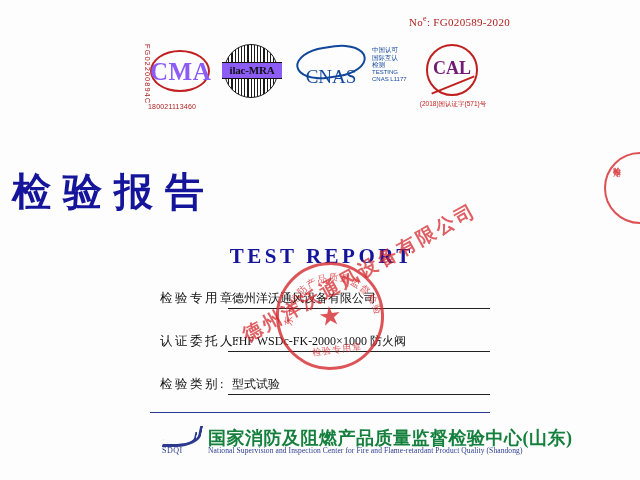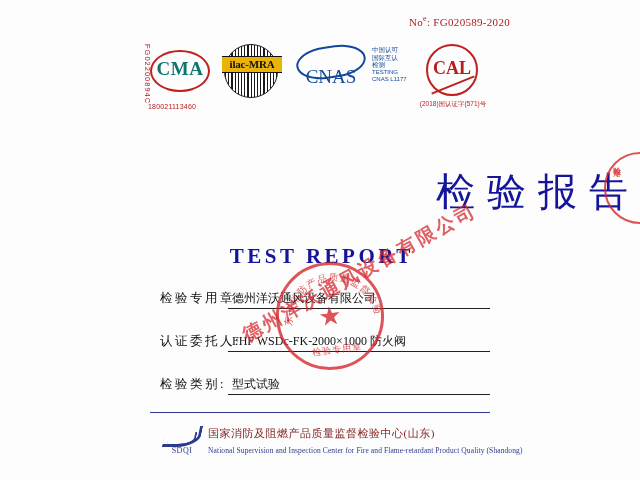--- a/index.html
+++ b/index.html
@@ -84,42 +84,42 @@
     border-radius: 50%;
     box-sizing: border-box;
   }
   .cma-text {
     position: absolute;
     left: 0; top: 14px;
     width: 60px;
     text-align: center;
     font-family: "Liberation Serif", serif;
     font-weight: bold;
-    font-size: 19px;
-    color: #0f766e;
+    font-size: 25px;
+    color: #8b5cf6;
     letter-spacing: 0.5px;
   }
 
   
   .logo-ilac { left: 72px; width: 60px; height: 60px; }
   .ilac-circle {
     position: absolute;
     left: 2px; top: 0px;
     width: 54px; height: 54px;
     border-radius: 50%;
     border: 1.5px solid #1a1a1a;
     box-sizing: border-box;
     background:
       repeating-linear-gradient(90deg, #1a1a1a 0px, #1a1a1a 1.2px, #ffffff 1.2px, #ffffff 3.2px);
   }
   .ilac-band {
     position: absolute;
-    left: 0px; top: 12px;
+    left: 0px; top: 18px;
     width: 60px; height: 15px;
-    background: #eab308;
+    background: #8b5cf6;
     border-top: 1px solid #111;
     border-bottom: 1px solid #111;
     text-align: center;
     font-family: "Liberation Serif", serif;
     font-weight: bold;
     font-size: 11px;
     line-height: 15px;
     color: #111;
     letter-spacing: -0.2px;
   }
@@ -170,21 +170,21 @@
     box-sizing: border-box;
   }
   .cal-text {
     position: absolute;
     left: 2px; top: 14px;
     width: 52px;
     text-align: center;
     font-family: "Liberation Serif", serif;
     font-weight: bold;
     font-size: 18px;
-    color: #b91c1c;
+    color: #701a75;
   }
   .cal-diag {
     position: absolute;
     left: 6px; top: 40px;
     width: 46px;
     height: 0;
     border-top: 2px solid #c0201f;
     transform: rotate(-22deg);
   }
   .cal-caption {
@@ -196,23 +196,23 @@
     font-size: 6.5px;
     color: #c0201f;
     white-space: nowrap;
   }
 
   
   .title-cn {
     position: absolute;
     left: 0; top: 165px;
     width: 640px;
-    text-align: right;
-    font-family: "Liberation Serif", serif;
-    font-weight: normal;
+    text-align: left;
+    font-family: "Liberation Serif", serif;
+    font-weight: bold;
     font-size: 39px;
     letter-spacing: 12px;
     color: #14159a;
     text-indent: 12px;
   }
   .title-en {
     position: absolute;
     left: 0; top: 215px;
     width: 640px;
     text-align: center;
@@ -384,34 +384,33 @@
     border-bottom: 2.5px solid #2b3a8f;
     border-right: 2.5px solid #2b3a8f;
     border-radius: 0 0 60% 0;
     transform: skewX(-12deg);
   }
   .sdqi-logo .sdqi-text {
     position: absolute;
     left: 0;
     top: 22px;
     width: 40px;
-    text-align: center;
     font-family: "Liberation Serif", serif;
     font-size: 8px;
     color: #2b3a8f;
     letter-spacing: 0.5px;
   }
   .footer-cn {
     position: absolute;
     left: 208px;
     top: 426px;
     font-family: "Liberation Serif", serif;
-    font-size: 11px;
-    font-weight: normal;
-    color: #7f1d1d;
+    font-size: 18px;
+    font-weight: bold;
+    color: #15803d;
     letter-spacing: 0.5px;
     white-space: nowrap;
   }
   .footer-en {
     position: absolute;
     left: 208px;
     top: 446px;
     font-family: Liberation Serif, serif;
     font-size: 7.5px;
     color: #2b3a8f;

